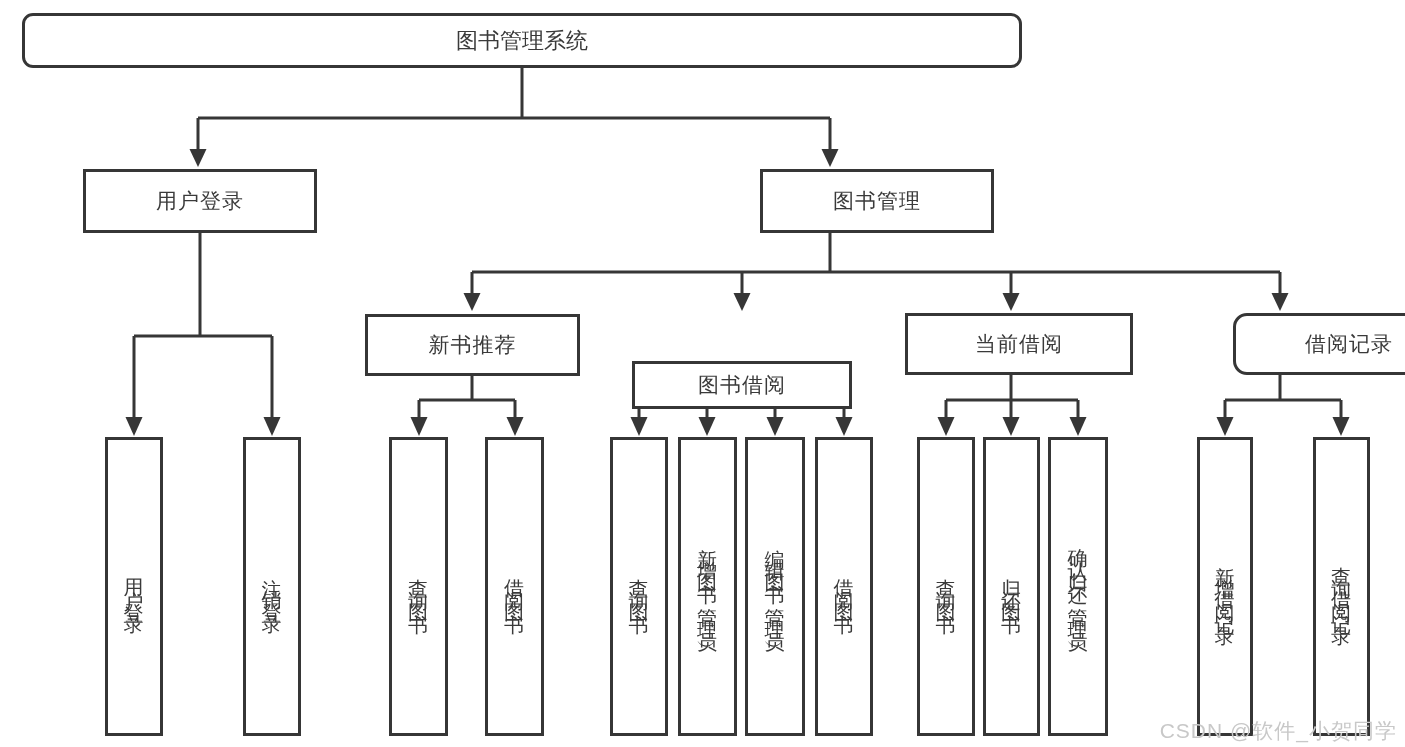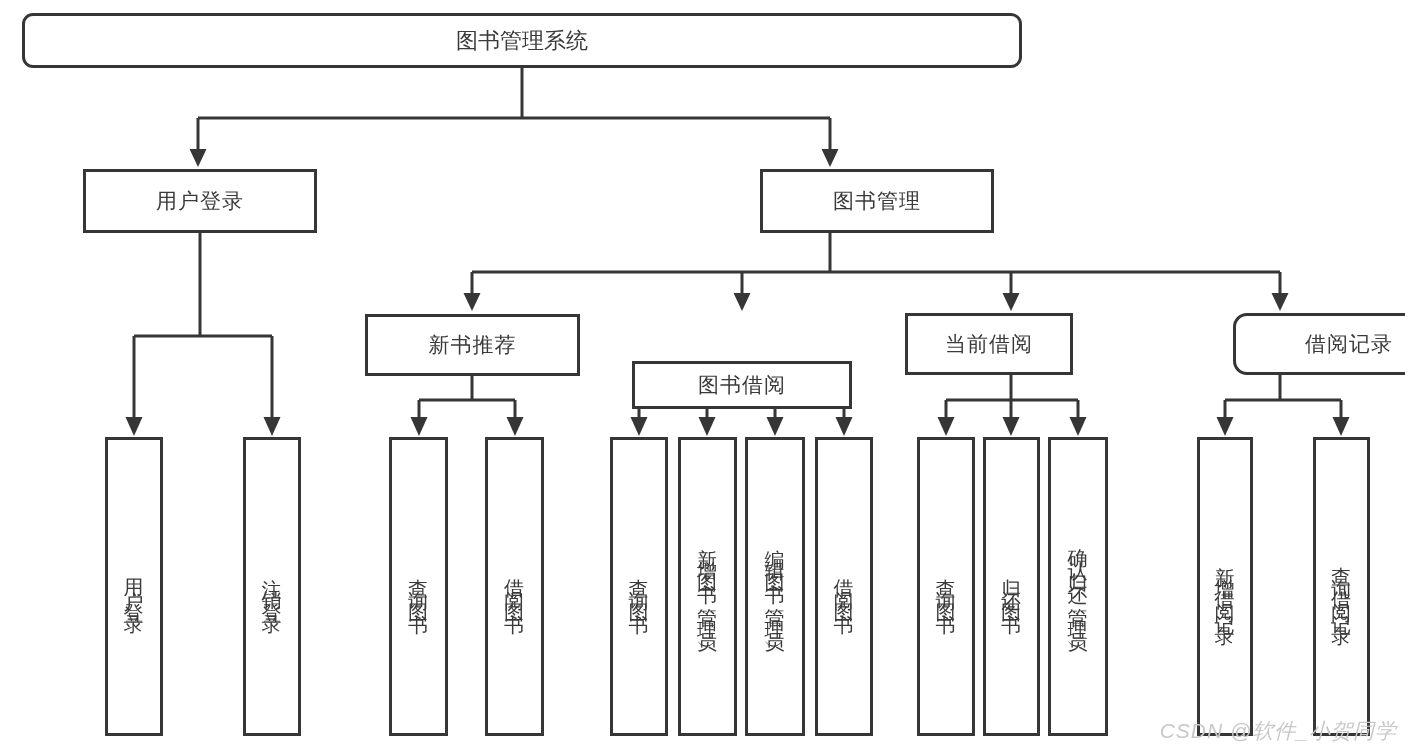--- a/index.html
+++ b/index.html
@@ -62,21 +62,20 @@
     white-space: nowrap;
   }
   #watermark {
     position: absolute;
     right: 8px;
     bottom: 2px;
     font-size: 21px;
     letter-spacing: 1px;
     color: var(--watermark-color);
     z-index: 5;
-    font-style: italic;
   }
 </style>
 </head>
 <body>
 
 <div id="stage">
 
   <svg id="connectors" viewBox="0 0 1405 747" xmlns="http://www.w3.org/2000/svg">
 
     <path d="M522 68 V118 M198 118 H830 M198 118 V149 M830 118 V149"></path>
@@ -113,21 +112,21 @@
     <polygon points="1332.5,417 1349.5,417 1341,436"></polygon>
   </svg>
 
   <div class="node root" style="left:22px; top:13px; width:1000px; height:55px;border-radius:11px;">图书管理系统</div>
 
   <div class="node h" style="left:83px; top:169px; width:234px; height:64px;">用户登录</div>
   <div class="node h" style="left:713px; top:169px; width:234px; height:64px;margin-left:47px;">图书管理</div>
 
   <div class="node h" style="left:365px; top:314px; width:215px; height:62px;">新书推荐</div>
   <div class="node h" style="left:632px; top:313px; width:220px; height:48px;margin-top:48px;">图书借阅</div>
-  <div class="node h" style="left:905px; top:313px; width:168px; height:62px;">当前借阅</div>
+  <div class="node h" style="left:905px; top:313px; width:228px; height:62px;">当前借阅</div>
   <div class="node h" style="left:1233px; top:313px; width:232px; height:62px;border-radius:14px;">借阅记录</div>
 
   <div class="leaf" style="left:105px; top:437px; width:58px; height:299px;">
     <span class="vtext">用户登录</span>
   </div>
   <div class="leaf" style="left:243px; top:437px; width:58px; height:299px;">
     <span class="vtext">注销登录</span>
   </div>
 
   <div class="leaf" style="left:389px; top:437px; width:59px; height:299px;">

